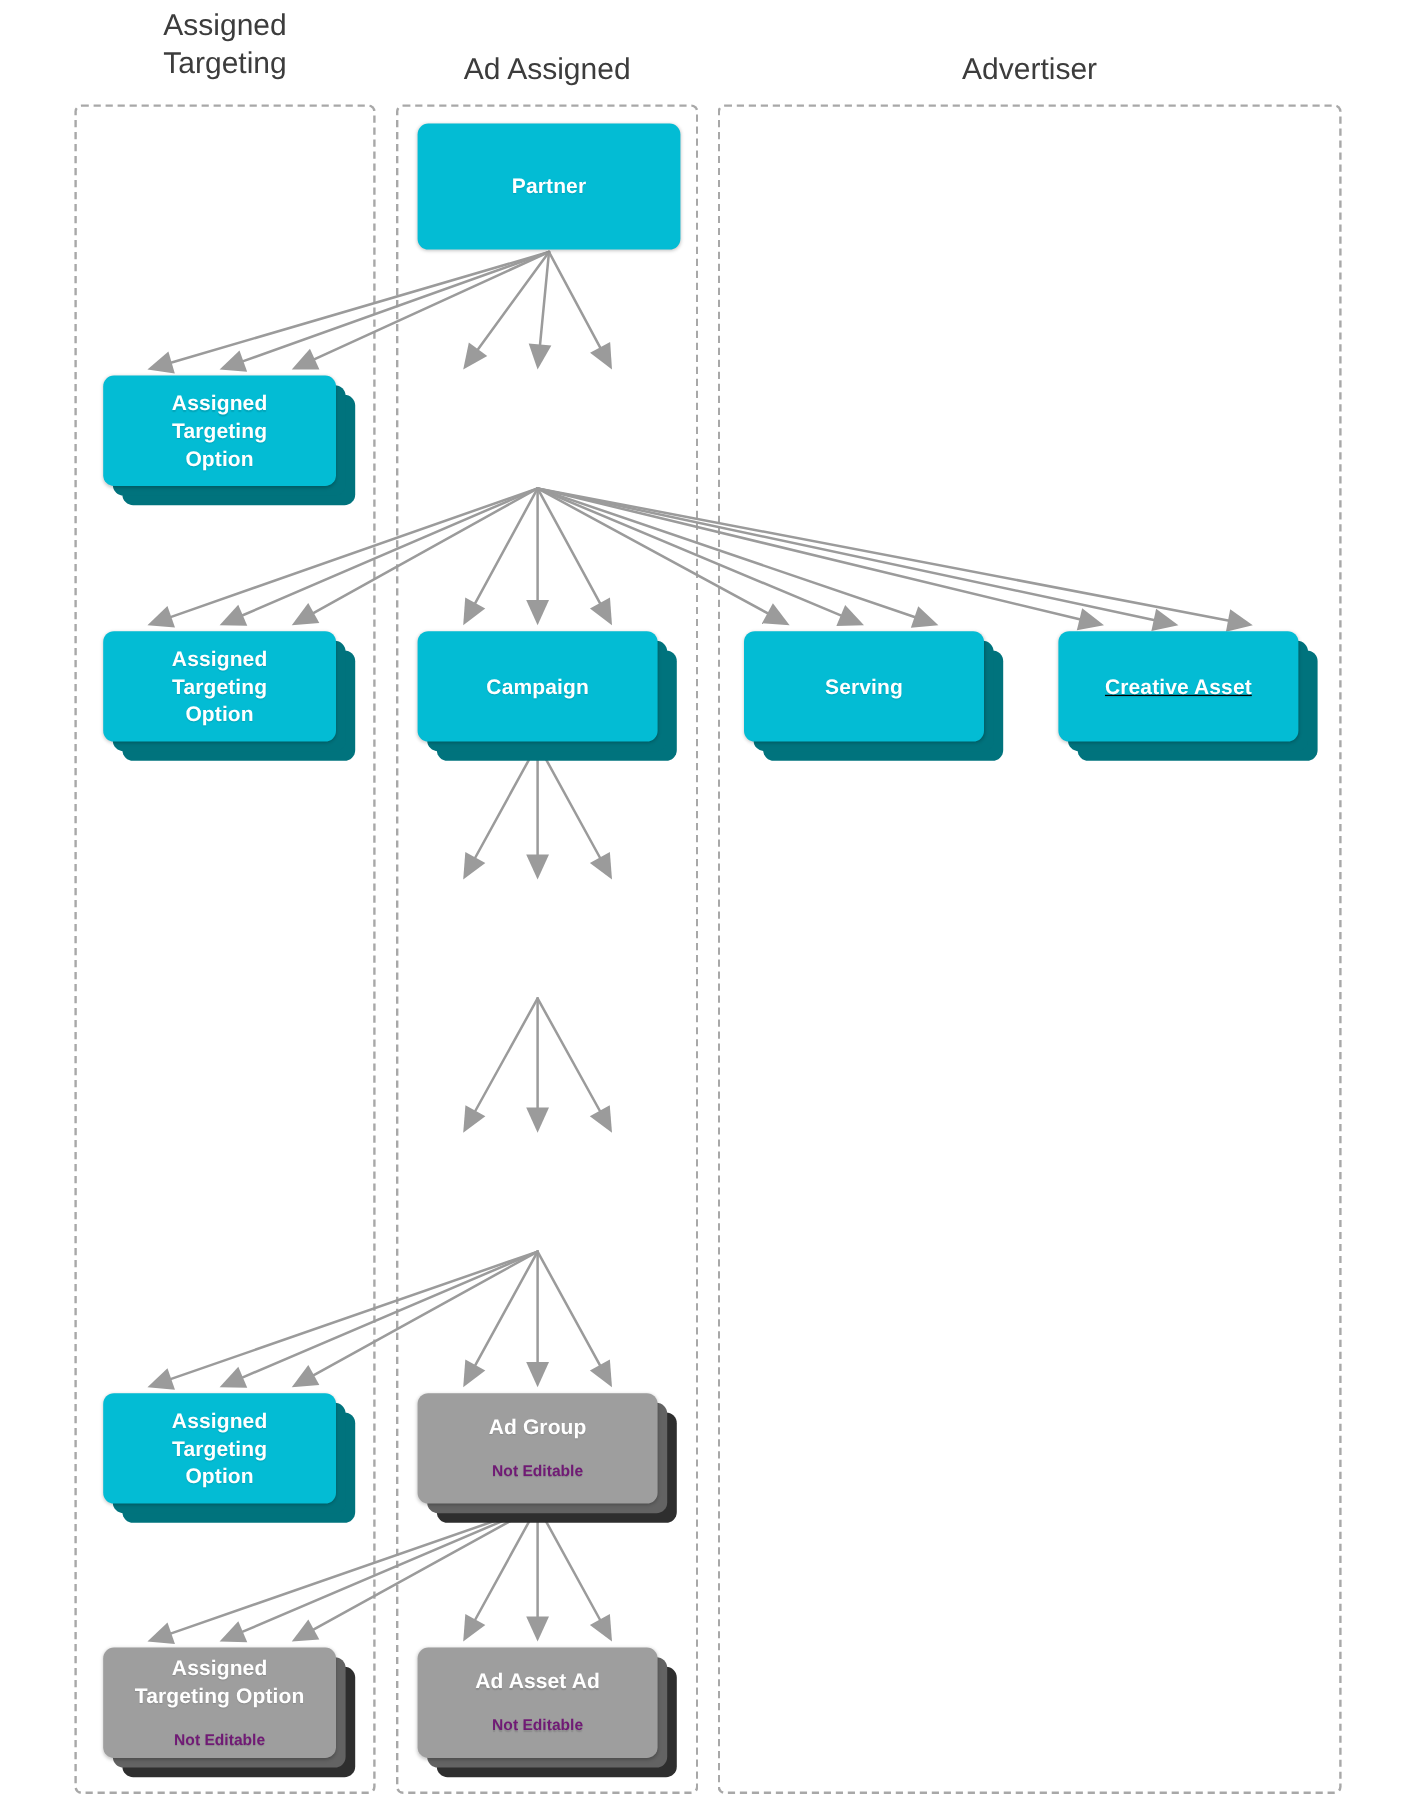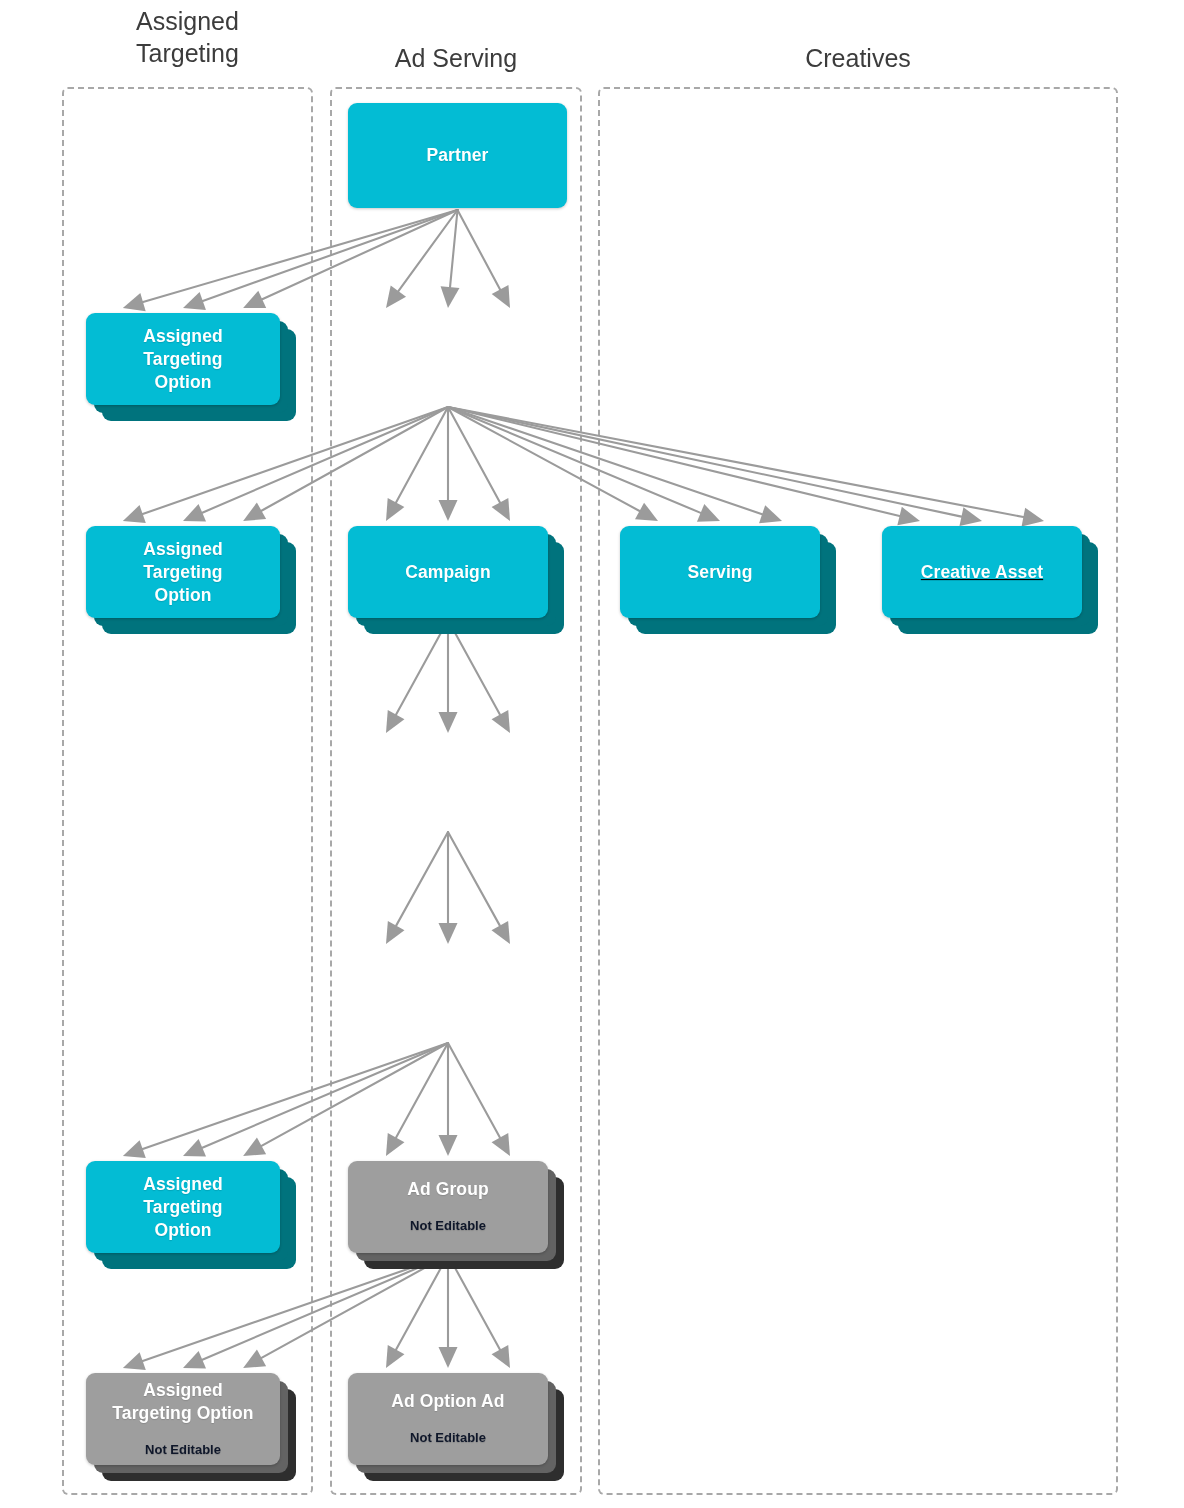--- a/index.html
+++ b/index.html
@@ -75,39 +75,39 @@
     color: #ffffff;
     font-weight: bold;
     font-size: 17.5px;
     line-height: 23px;
     text-align: center;
     letter-spacing: 0.1px;
     white-space: pre-line;
     text-shadow: 0 1px 1px rgba(0,0,0,0.13);
   }
   .node-sub {
-    color: #0f172a;
+    color: #701a75;
     font-weight: bold;
     font-size: 13px;
     line-height: 17px;
     text-align: center;
     margin-top: 16px;
     text-shadow: 0 1px 1px rgba(0,0,0,0.13);
   }
   .node.has-sub .node-title { margin-top: -2px; }
 </style>
 </head>
 <body>
 
 <div id="canvas">
 
   <div class="col-header" style="left:62px; top:5px; width:251px;">Assigned
 Targeting</div>
-  <div class="col-header" style="left:330px; top:42px; width:252px;">Ad Serving</div>
-  <div class="col-header" style="left:598px; top:42px; width:520px;">Creatives</div>
+  <div class="col-header" style="left:330px; top:42px; width:252px;">Ad Assigned</div>
+  <div class="col-header" style="left:598px; top:42px; width:520px;">Advertiser</div>
 
   <div class="col-frame" style="left:62px; top:87px; width:251px; height:1408px;"></div>
   <div class="col-frame" style="left:330px; top:87px; width:252px; height:1408px;"></div>
   <div class="col-frame" style="left:598px; top:87px; width:520px; height:1408px;"></div>
 
   <svg id="arrows" viewBox="0 0 1184 1508" width="1184" height="1508">
       <line x1="457.50" y1="210.00" x2="398.38" y2="291.04" stroke="#9b9b9b" stroke-width="2.1" stroke-linecap="round"></line>
       <polygon points="386.00,308.00 390.70,285.44 406.05,296.63" fill="#9b9b9b"></polygon>
       <line x1="457.50" y1="210.00" x2="450.03" y2="287.10" stroke="#9b9b9b" stroke-width="2.1" stroke-linecap="round"></line>
       <polygon points="448.00,308.00 440.57,286.18 459.48,288.01" fill="#9b9b9b"></polygon>
@@ -260,18 +260,18 @@
       <div class="node-title">Assigned
 Targeting Option</div>
       <div class="node-sub">Not Editable</div>
     </div>
   </div>
 
   <div class="node gray has-sub" style="left:348px; top:1373px; width:200px; height:92px;">
     <div class="layer l3" style="left:16px; top:16px; width:200px; height:92px;"></div>
     <div class="layer l2" style="left:8px; top:8px; width:200px; height:92px;"></div>
     <div class="front" style="width:200px; height:92px;">
-      <div class="node-title">Ad Option Ad</div>
+      <div class="node-title">Ad Asset Ad</div>
       <div class="node-sub">Not Editable</div>
     </div>
   </div>
 
 </div>
 
 </body></html>

